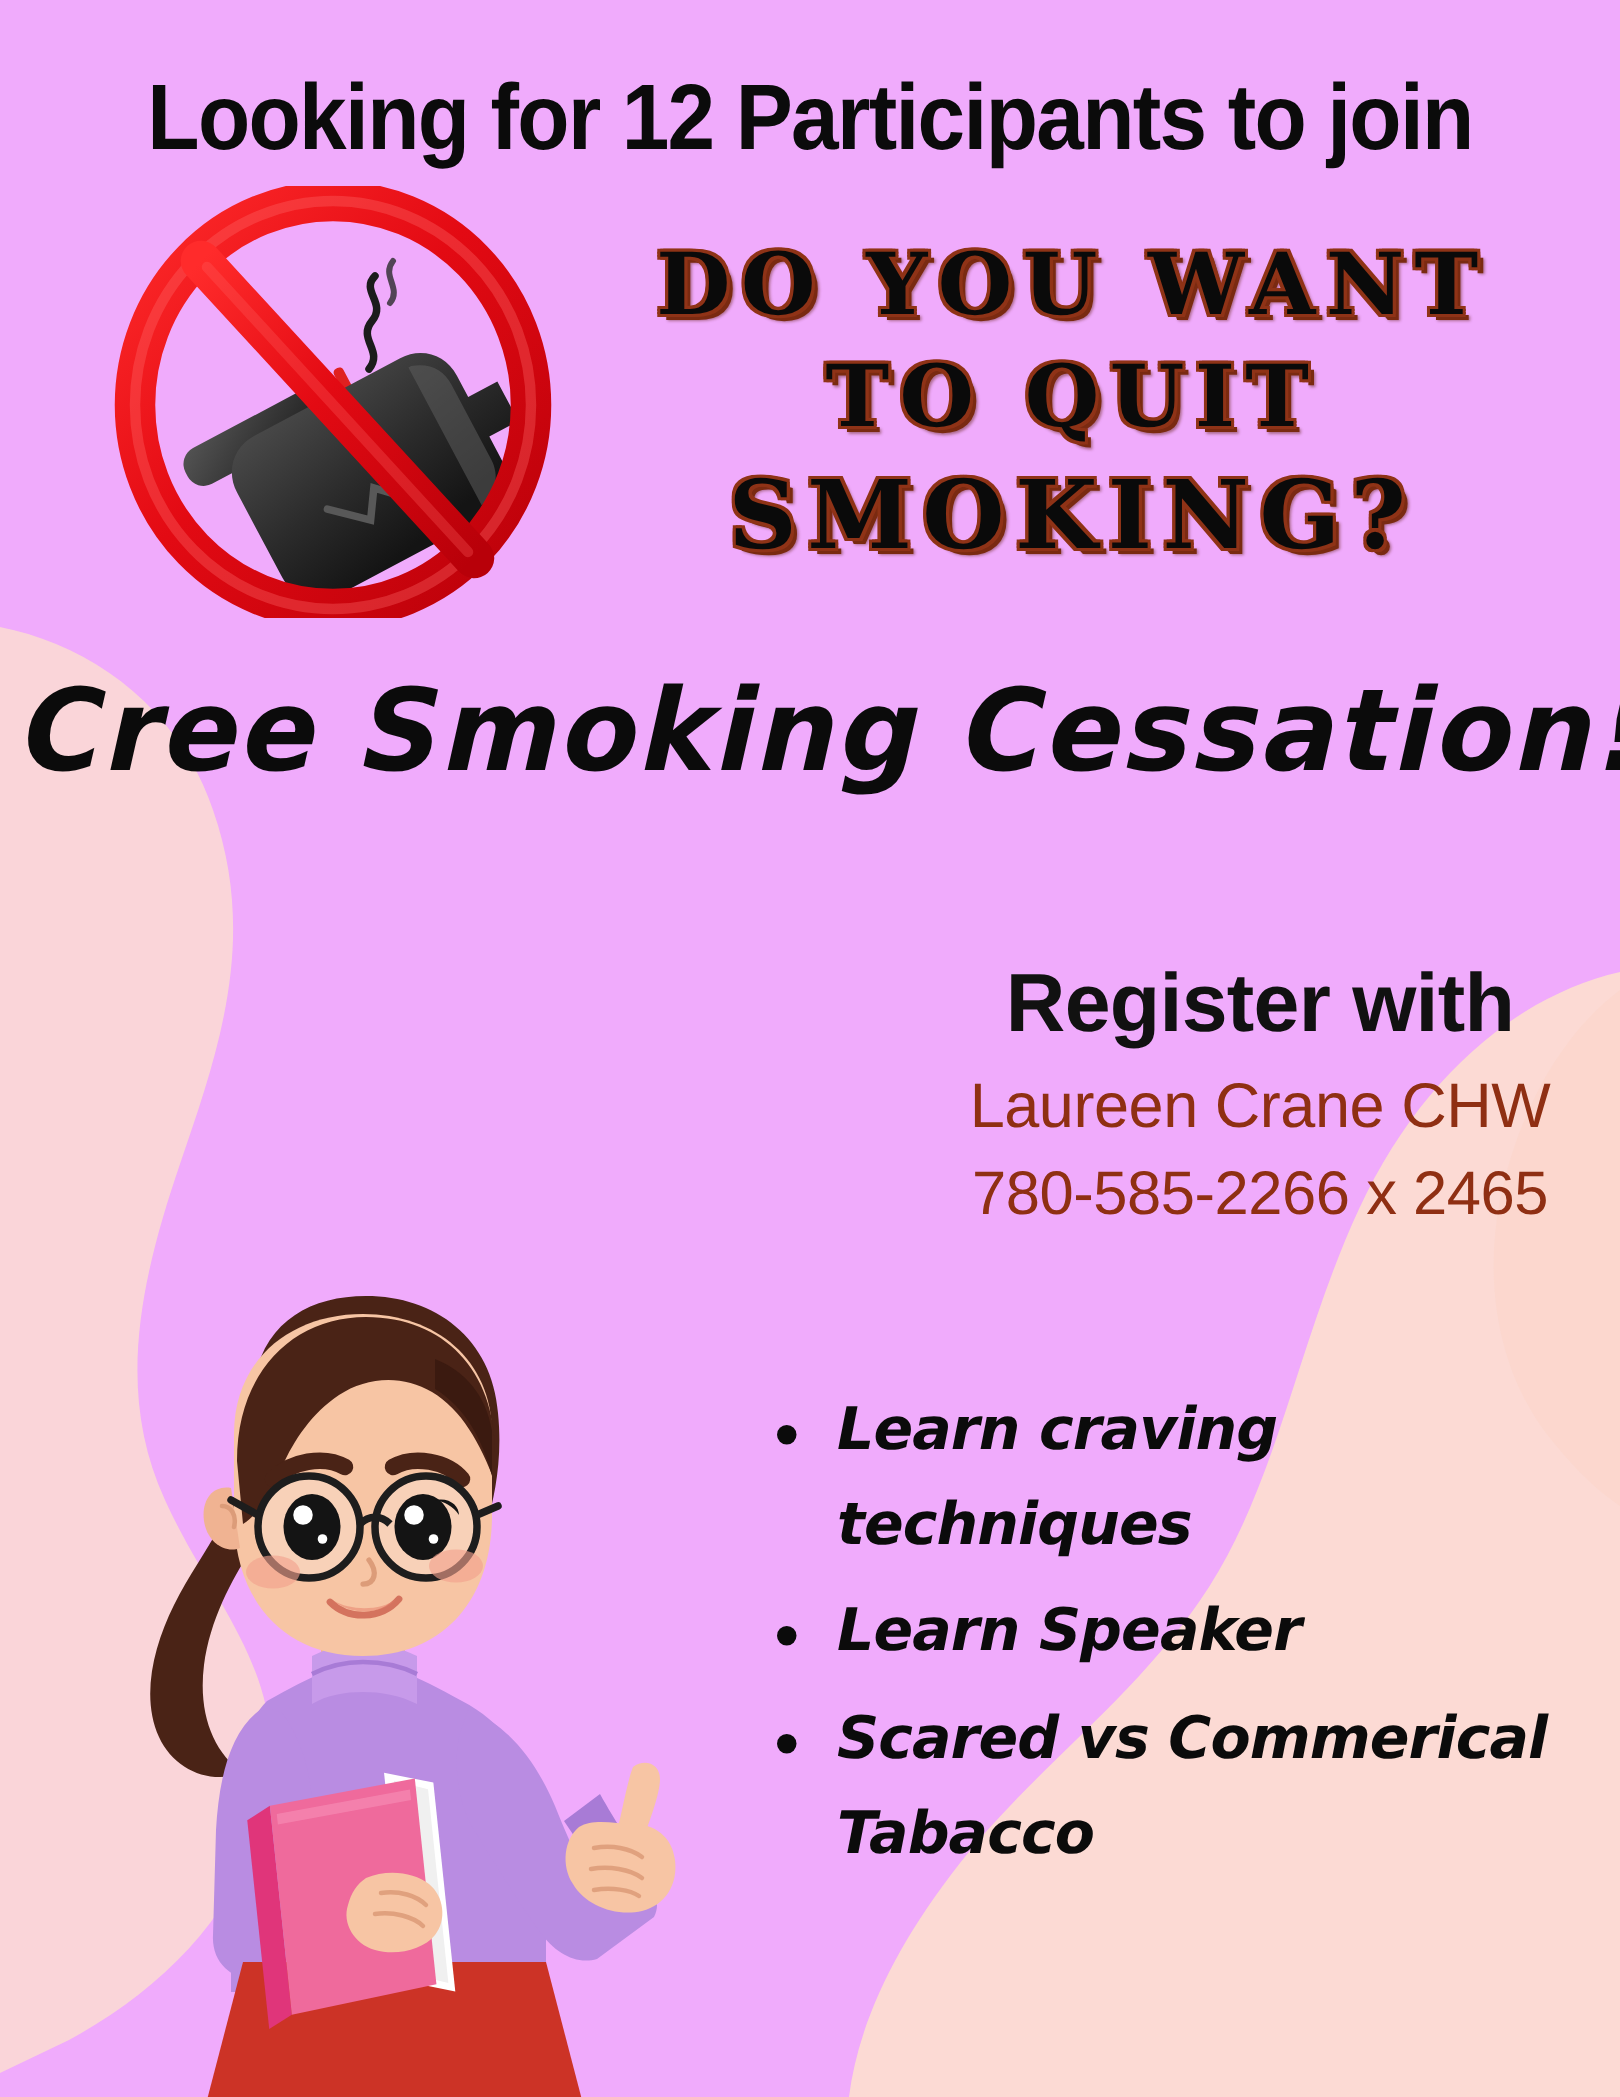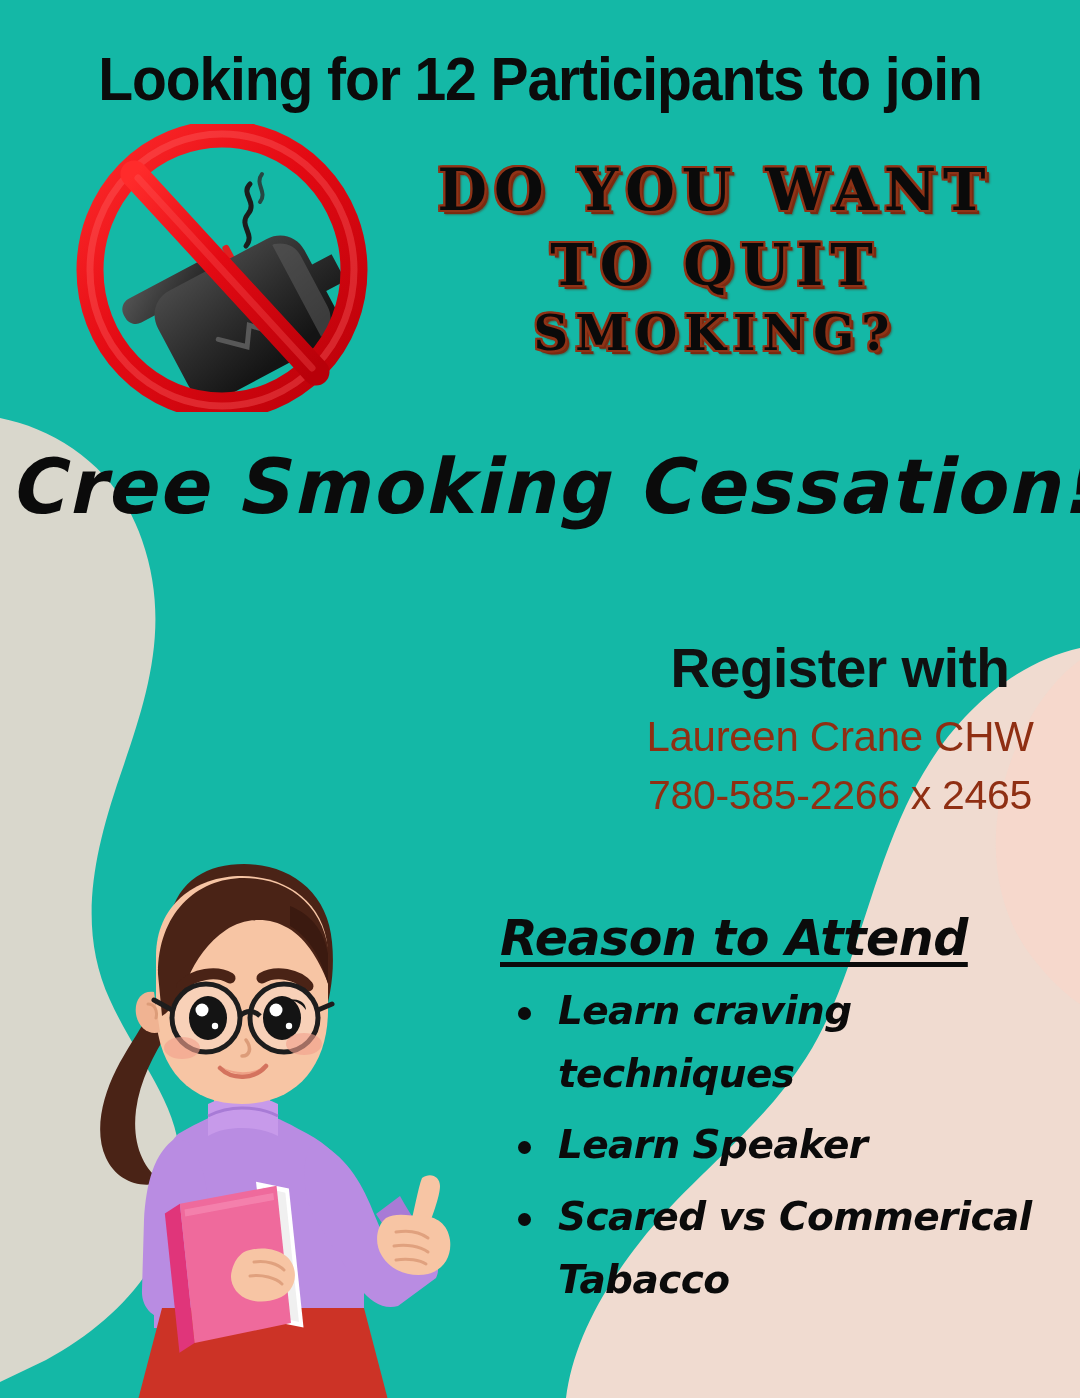--- a/index.html
+++ b/index.html
@@ -6,21 +6,21 @@
   html, body {
     margin: 0;
     padding: 0;
     background: #ffffff;
   }
   #poster {
     position: relative;
     width: 1080px;
     height: 1398px;
     overflow: hidden;
-    background: #14b8a6;
+    background: #f0abfc;
     font-family: "Liberation Sans", sans-serif;
   }
 
   
   .bg-layer { position: absolute; inset: 0; overflow: hidden; }
   .bg-svg { position: absolute; top: 0; left: 0; }
 
   
   .headline-top {
     position: absolute;
@@ -65,21 +65,21 @@
     color: #0a0a0a;
     white-space: nowrap;
     text-shadow:
        2px 0 0 #8f3317,  -2px 0 0 #8f3317,
        0 2px 0 #8f3317,  0 -2px 0 #8f3317,
        2px 2px 0 #8f3317, -2px 2px 0 #8f3317,
        2px -2px 0 #8f3317, -2px -2px 0 #8f3317,
        4px 4px 0 #7a2a11, 5px 5px 2px rgba(90,30,10,.45);
   }
   .slab-line.l2 { font-size: 57px; }
-  .slab-line.l3 { font-size: 48px; }
+  .slab-line.l3 { font-size: 63px; }
 
   
   .script-title {
     position: absolute;
     top: 442px;
     left: 0;
     width: 1080px;
     text-align: center;
     font-family: "DejaVu Sans", sans-serif;
     font-weight: bold;
@@ -280,21 +280,20 @@
   <div class="script-title">Cree Smoking Cessation!</div>
 
 
   <div class="register">
     <div class="reg-head">Register with</div>
     <div class="reg-name">Laureen Crane CHW</div>
     <div class="reg-phone">780-585-2266 x 2465</div>
   </div>
 
   <div class="reasons">
-    <div class="reasons-title">Reason to Attend</div>
     <ul class="reason-list">
       <li class="reason-item">Learn  craving techniques</li>
       <li class="reason-item">Learn Speaker</li>
       <li class="reason-item">Scared vs Commerical Tabacco</li>
     </ul>
   </div>
 
   <div class="woman">
     <svg width="430" height="542" viewBox="0 0 430 542">
       <defs>

